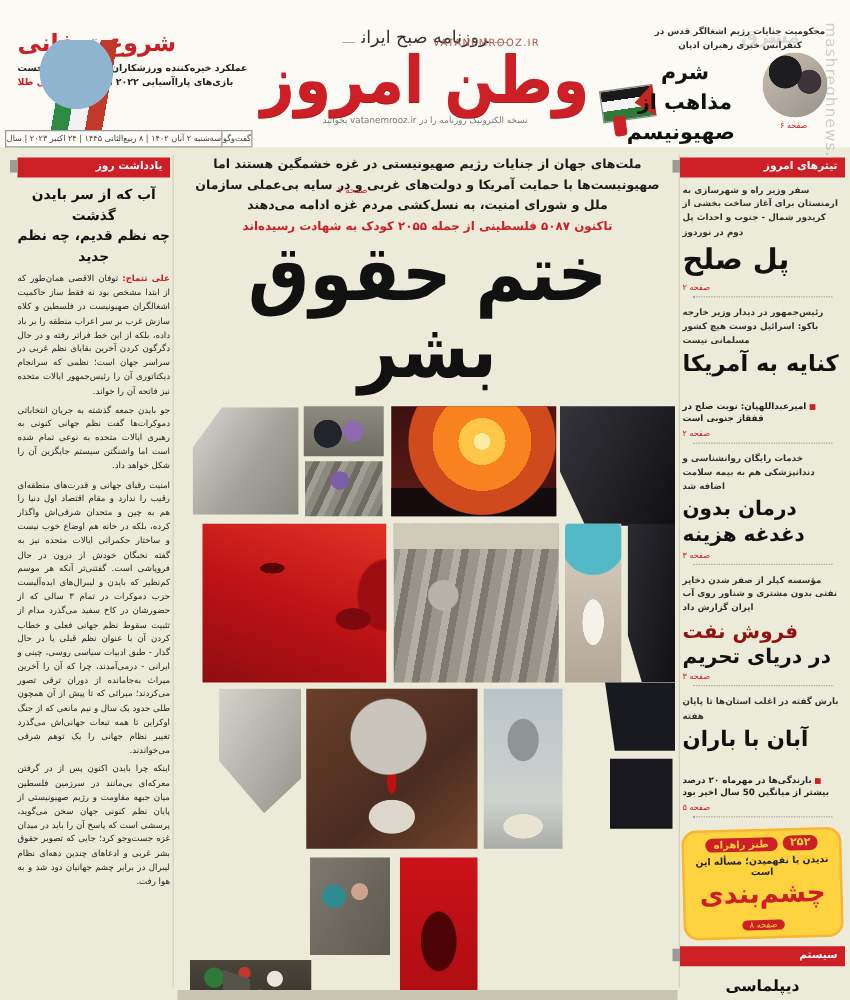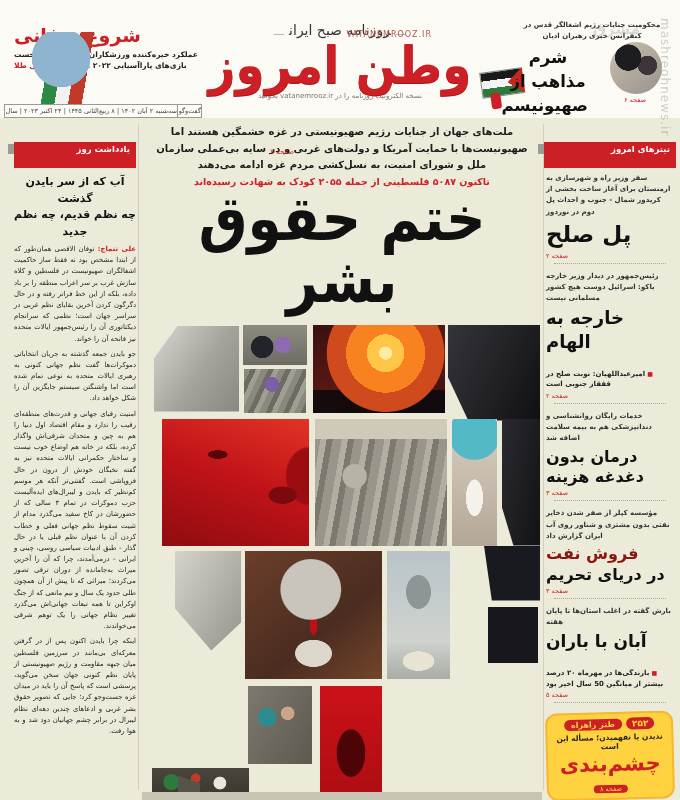--- a/index.html
+++ b/index.html
@@ -45,22 +45,22 @@
      background:radial-gradient(circle at 35% 30%,#1d1d1f 0 26%,transparent 27%),
                 radial-gradient(circle at 72% 45%,#3c3438 0 20%,transparent 21%),
                 linear-gradient(140deg,#cbbfae,#97938c);}
   .tr-pageref{position:absolute;right:30px;top:76px;font-size:6.5px;color:#cd2026;}
   .watermark{position:absolute;right:8px;top:18px;height:140px;writing-mode:vertical-rl;
              font-size:12px;color:rgba(90,90,90,.28);letter-spacing:1px;direction:ltr;}
   .mashregh-logo{position:absolute;right:40px;top:20px;font-size:15px;color:rgba(120,120,120,.25);font-weight:900;}
   
   .col-rule{position:absolute;top:124px;width:0;height:666px;border-left:1px solid #d4d0bc;}
   .rule-a{left:138px;} .rule-b{left:543px;}
-  .sec-head{height:26px;background:#cd2026;color:#fff;font-size:8.5px;font-weight:700;
-            line-height:14px;padding:0 6px;position:relative;margin-top:16px;}
+  .sec-head{height:16px;background:#cd2026;color:#fff;font-size:8.5px;font-weight:700;
+            line-height:14px;padding:0 6px;position:relative;}
   .sec-head:after{content:"";position:absolute;left:-6px;top:2px;width:6px;height:10px;background:#9c9c94;}
   
   .note-col{position:absolute;left:14px;top:126px;width:122px;}
   .note-title{font-size:11px;font-weight:900;color:#111;text-align:center;line-height:1.5;margin:6px 0 4px;}
   .note-body p{font-size:6.9px;color:#222;text-align:justify;line-height:1.62;margin:0 0 4px;}
   .author{color:#cd2026;font-weight:700;}
   
   .center-col{position:absolute;left:142px;top:122px;width:400px;}
   .deck{font-size:10px;font-weight:700;color:#1b1b1b;text-align:center;line-height:1.65;padding:2px 6px 0;}
   .deck-red{font-size:9.5px;font-weight:700;color:#cd2026;text-align:center;margin-top:2px;}
@@ -265,21 +265,21 @@
         <div class="sb-item">
           <div class="sb-kicker">سفر وزیر راه و شهرسازی به ارمنستان برای آغاز ساخت بخشی از کریدور شمال - جنوب و احداث پل دوم در نوردوز</div>
           <div class="sb-t1">پل صلح</div>
 
           <div class="sb-pageref">صفحه ۲</div>
           <div class="dotsep"></div>
         </div>
 
         <div class="sb-item">
           <div class="sb-kicker">رئیس‌جمهور در دیدار وزیر خارجه باکو: اسرائیل دوست هیچ کشور مسلمانی نیست</div>
-          <div class="sb-t1">خارجه به الهام</div>
+          <div class="sb-t1">کنایه به آمریکا</div>
 
           <div class="sb-bullet">امیرعبداللهیان: نوبت صلح در قفقاز جنوبی است</div>
           <div class="sb-pageref">صفحه ۲</div>
           <div class="dotsep"></div>
         </div>
 
         <div class="sb-item">
           <div class="sb-kicker">خدمات رایگان روانشناسی و دندانپزشکی هم به بیمه سلامت اضافه شد</div>
           <div class="sb-t1">درمان بدون</div>
           <div class="sb-t2">دغدغه هزینه</div>

